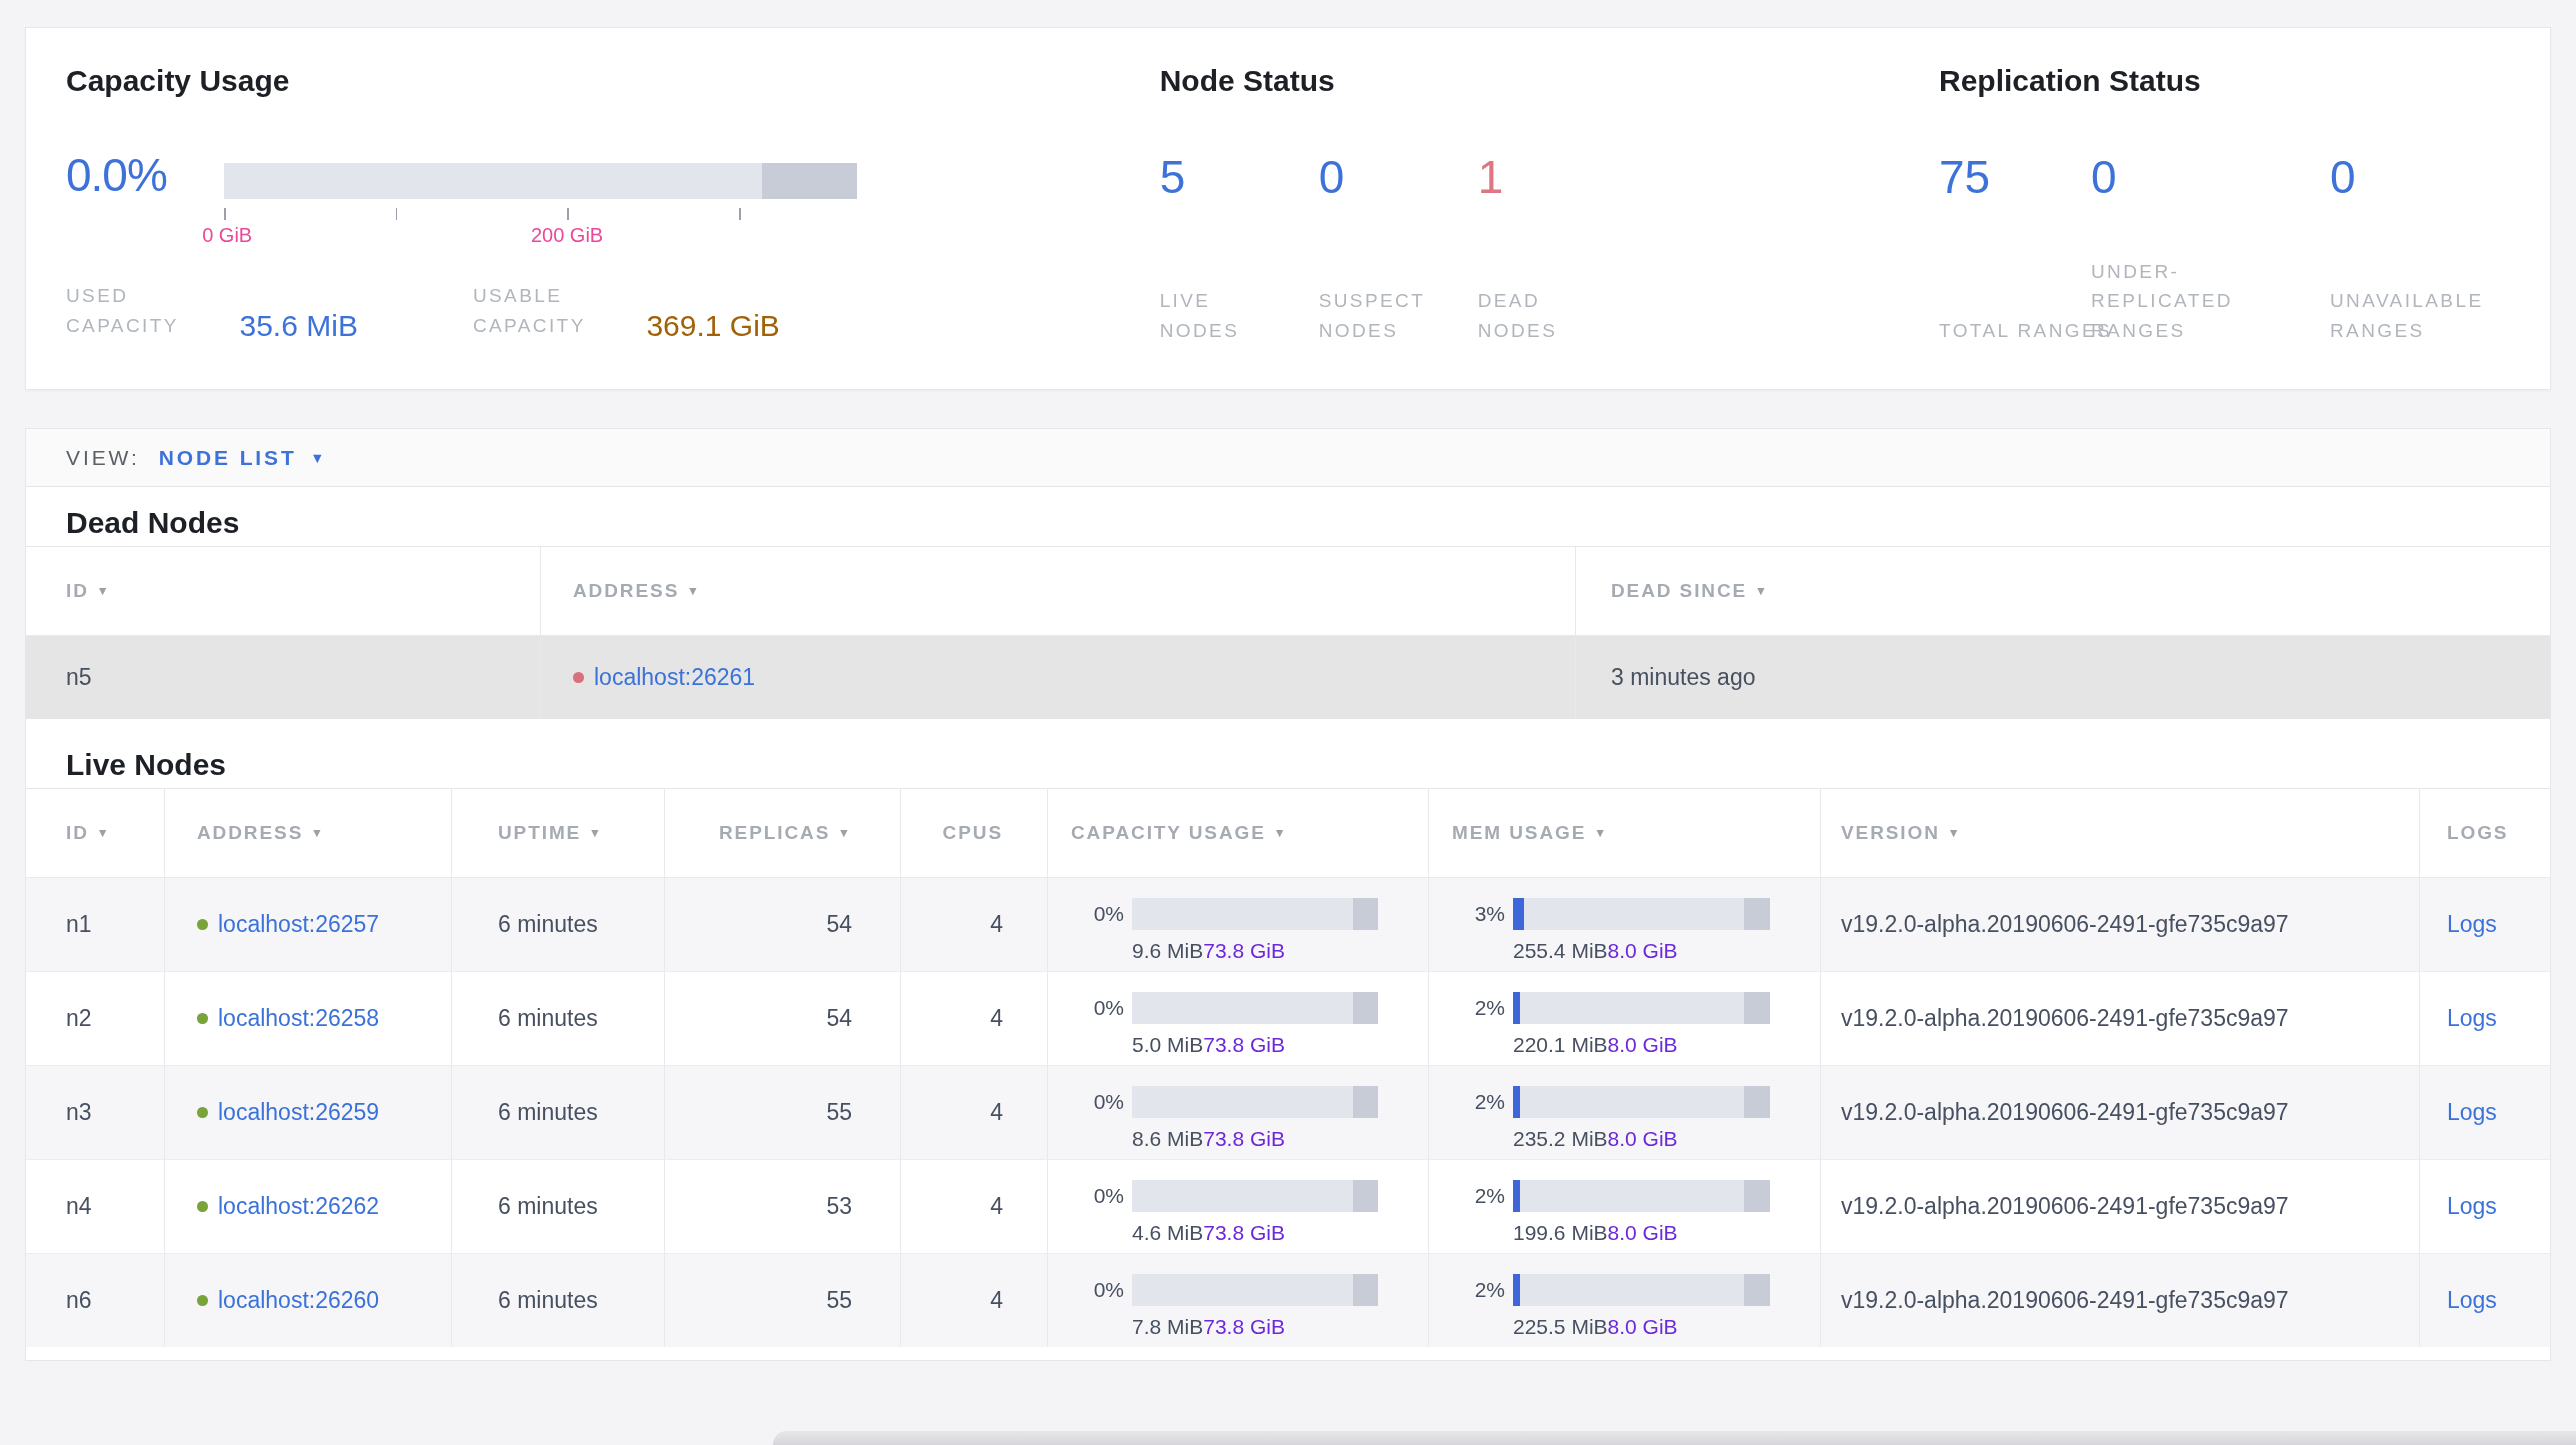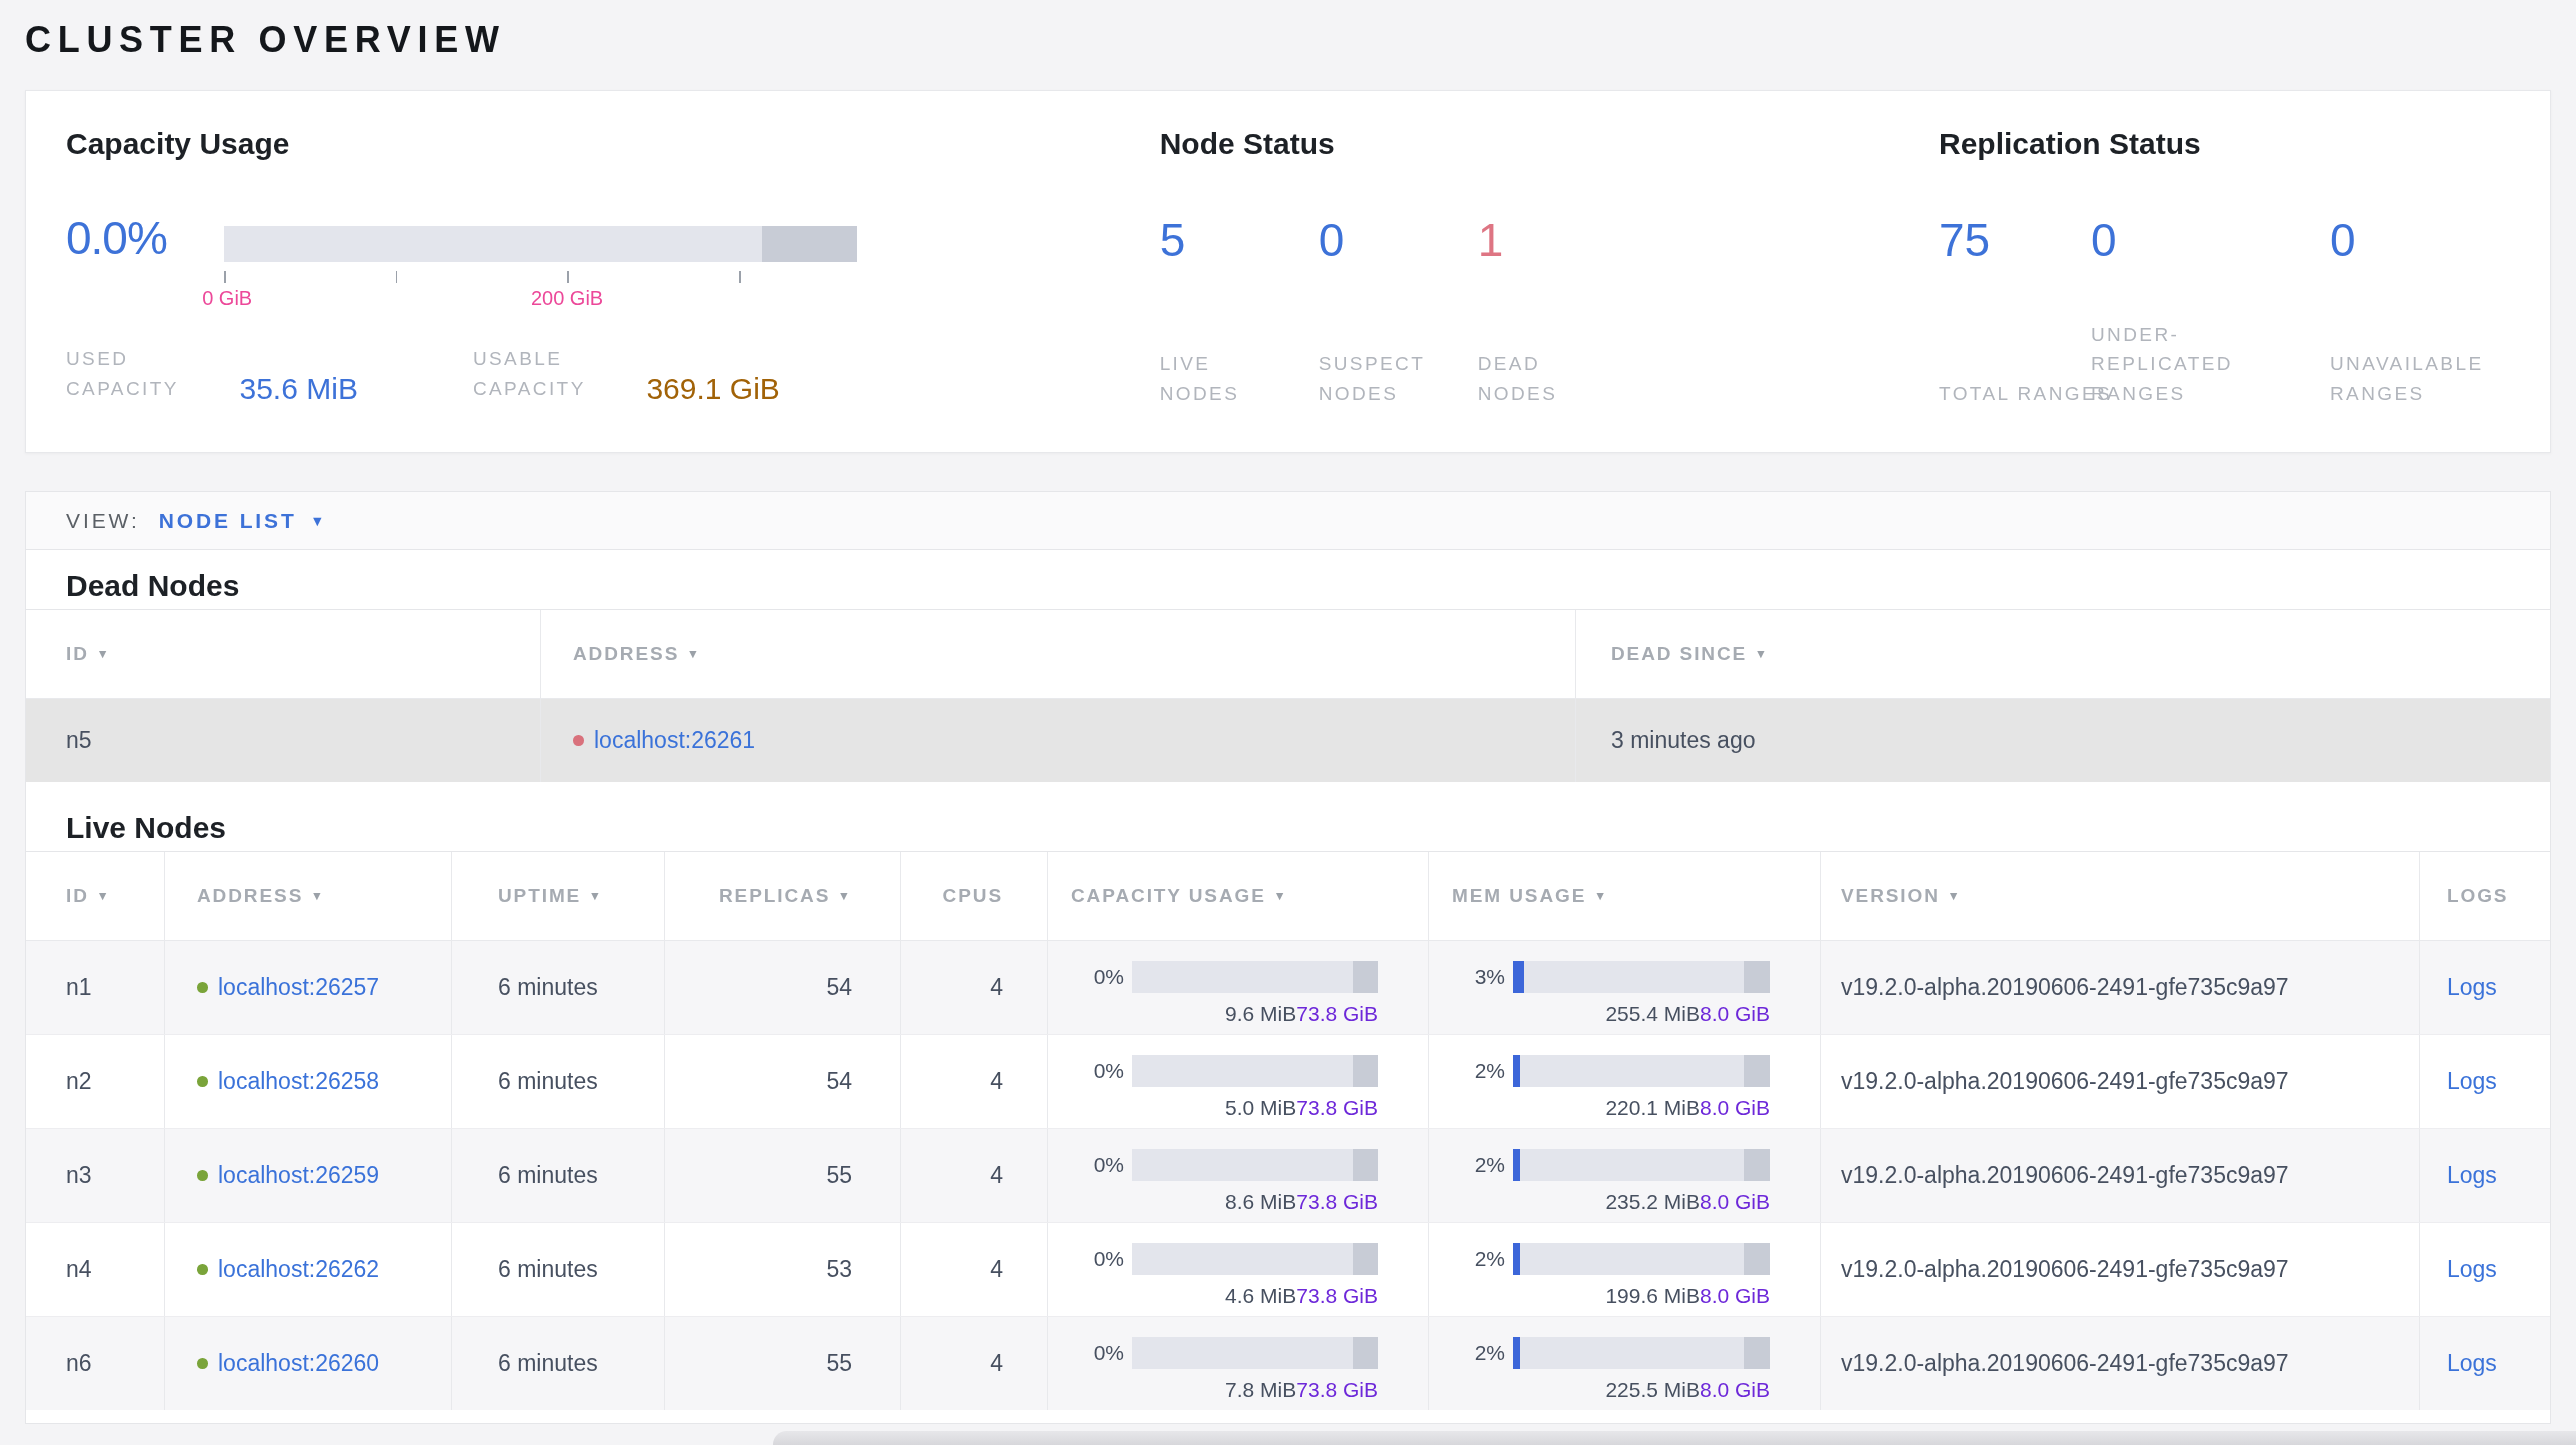--- a/index.html
+++ b/index.html
@@ -99,36 +99,35 @@
   .c-ver{width:599px;padding-left:20px;}
   .c-logs{flex:1;padding-left:27px;}
   .hcell.c-cap,.hcell.c-mem{padding-left:23px;}
   
   .cell.usage{display:block;padding:17px 50px 0 23px;}
   .u-top{display:flex;align-items:center;height:38px;}
   .u-pct{width:53px;text-align:right;font-size:21px;color:#475060;margin-right:7.6px;flex:0 0 auto;}
   .ubar{position:relative;height:32px;flex:1;background:#e3e5ec;overflow:hidden;}
   .u-fill{position:absolute;left:0;top:0;bottom:0;background:#3c66d9;}
   .u-cap{position:absolute;right:0;top:0;bottom:0;width:10%;background:#c8ccd6;}
-  .u-lbls{display:flex;justify-content:flex-end;margin-left:61px;margin-top:5.7px;font-size:21px;}
+  .u-lbls{display:flex;justify-content:flex-start;margin-left:61px;margin-top:5.7px;font-size:21px;}
   .u-used{color:#475060;}
   .u-total{color:#6d28d9;}
   
   .bottom-sheet{
     position:absolute;left:773px;right:0;bottom:0;height:15.3px;
     background:linear-gradient(to bottom,#e7e7ea,#d6d6da);
     border-top-left-radius:13.4px;
   }
 </style>
 </head>
 <body>
 
 <div class="content">
 
-  <div class="page-title">CLUSTER OVERVIEW</div>
 
   <div class="card">
 
     <div class="col col-capacity">
       <div class="sec-title">Capacity Usage</div>
       <div class="cap-row">
         <div class="big-pct" style="color:#3d72d8;">0.0%</div>
         <div class="cap-chart">
           <div class="sum-bar">
             <div class="sum-cap" style="width:15%;"></div>

